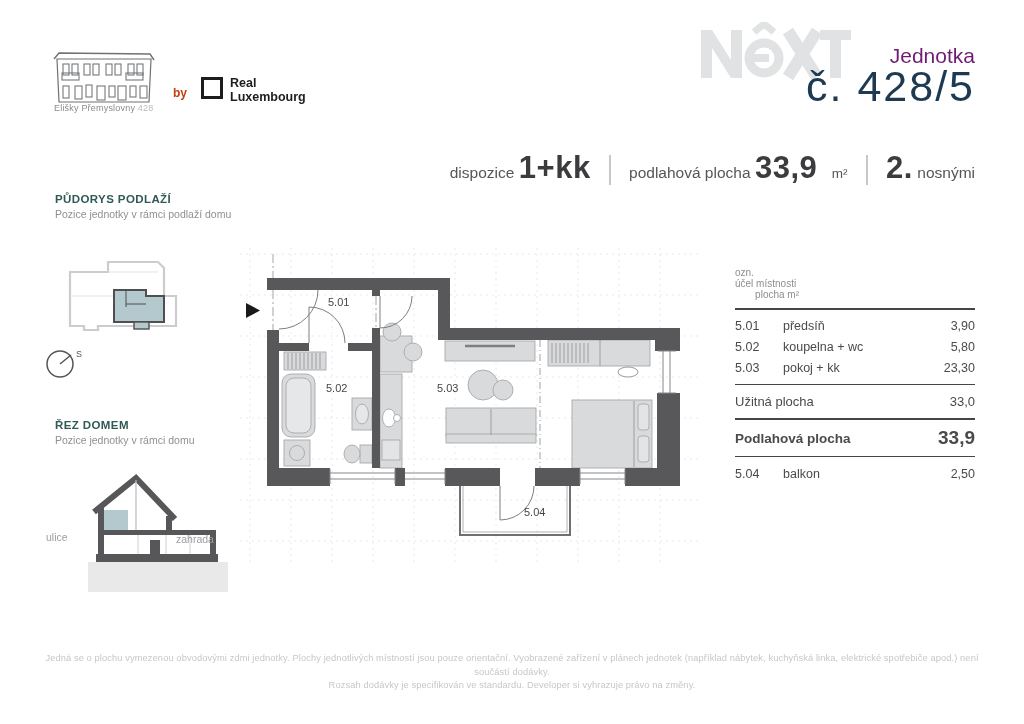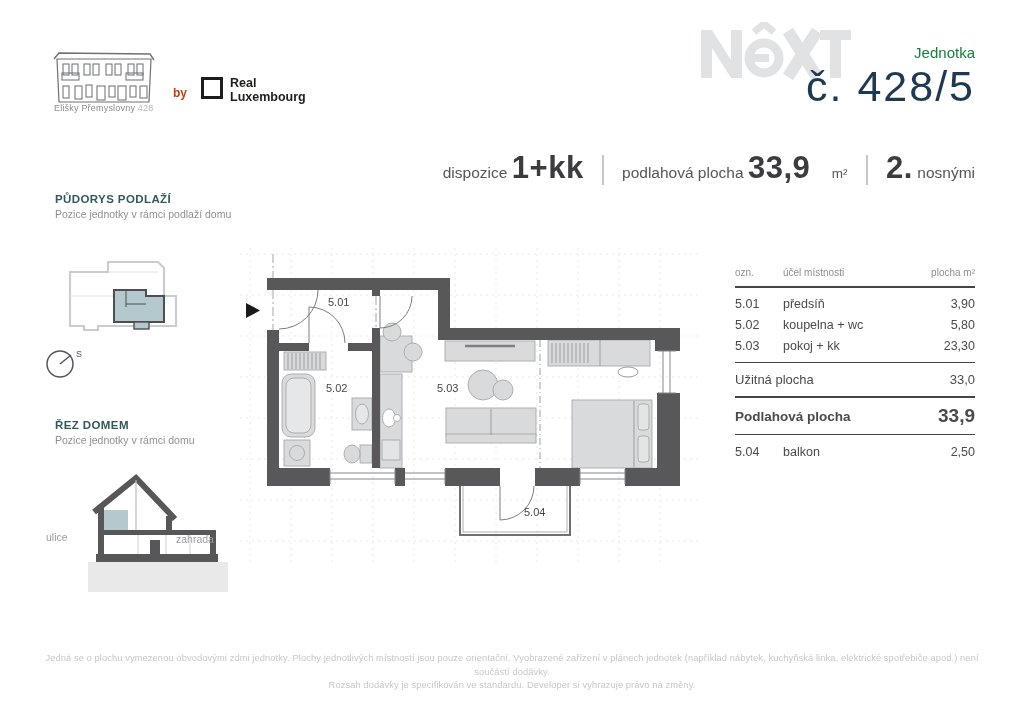--- a/index.html
+++ b/index.html
@@ -10,43 +10,43 @@
 
   
   .sketch-caption { left:54px; top:103px; font-size:9px; color:#8a8b8d; letter-spacing:.2px; }
   .sketch-caption .num { color:#b9babc; }
   .by-label { left:173px; top:86px; font-size:12px; font-weight:bold; color:#c2410c; }
   .brand { left:201px; top:77px; display:flex; align-items:flex-start; }
   .brand-square { width:22px; height:22px; border:3px solid #1d1d1b; }
   .brand-text { margin-left:7px; font-size:12.5px; font-weight:bold; color:#1d1d1b; line-height:1.08; }
 
   
-  .unit-label { left:675px; top:44px; width:300px; text-align:right; font-size:15px; color:#15803d; }
+  .unit-label { left:675px; top:44px; width:300px; text-align:right; font-size:21px; color:#701a75; }
   .unit-number { left:575px; top:62px; width:400px; text-align:right; font-size:43px; font-weight:500;
                  color:#1d3a52; letter-spacing:2px; }
 
   
   .spec-line { left:280px; top:150px; width:695px; text-align:right; white-space:nowrap; color:#565658; }
   .spec-line .lbl { font-size:15.5px; }
   .spec-line .big { font-size:31px; font-weight:600; color:#3c3c3e; letter-spacing:.5px; }
-  .spec-line .unit { font-size:13.5px; margin-left:17px; }
+  .spec-line .unit { font-size:13.5px; margin-left:10px; }
   .spec-sep { display:inline-block; width:1.5px; height:30px; background:#c6c7c9;
               vertical-align:-7px; margin:0 14px; }
 
   
   .side-title { left:55px; font-size:11.5px; font-weight:bold; color:#2f5a55; letter-spacing:.4px;text-align:right; }
   .side-sub   { left:55px; font-size:10.5px; color:#8f9092; }
   .t1 { top:193px; } .s1 { top:208px; }
   .t2 { top:419px; } .s2 { top:434px; }
   .geo-label { font-size:10.5px; color:#9c9d9f; }
 
   
   .table { left:735px; top:259px; width:240px; color:#4a4a4b; }
   .t-head { display:flex; font-size:10px; color:#8d8e90; padding:8px 0 8px 0;
-            border-bottom:2px solid #454546; }
+            border-bottom:2px solid #454546;flex-direction:column; }
   .col-ozn { width:48px; } .col-purpose { flex:1; } .col-area { width:64px; text-align:right; }
   .t-rows { padding:5px 0 6px 0; }
   .t-row { display:flex; padding:3.5px 0; font-size:12.5px; }
   .t-div { border-top:1.5px solid #454546; }
   .t-div2 { border-top:2px solid #454546; }
   .sum-row { display:flex; align-items:center; padding:9px 0; font-size:13px; }
   .total-row { display:flex; align-items:center; padding:7px 0; }
   .total-row .col-purpose { font-size:13.5px; font-weight:bold; }
   .total-row .col-area { font-size:19px; font-weight:bold; }
   .extra-row { display:flex; padding:10px 0; font-size:12.5px; }

